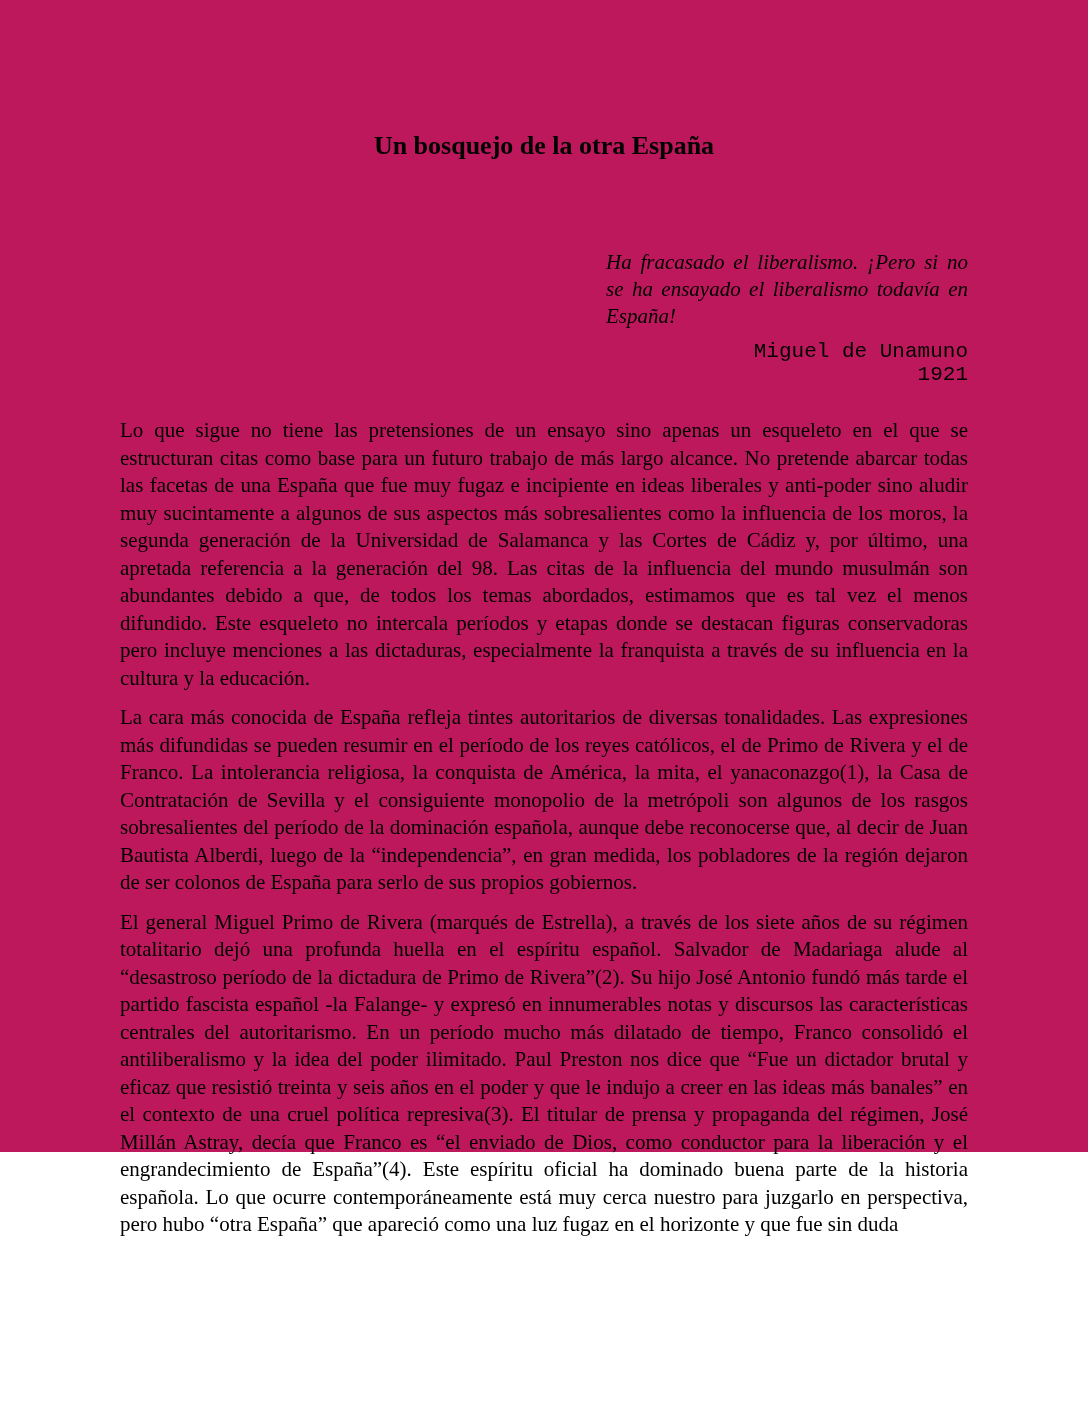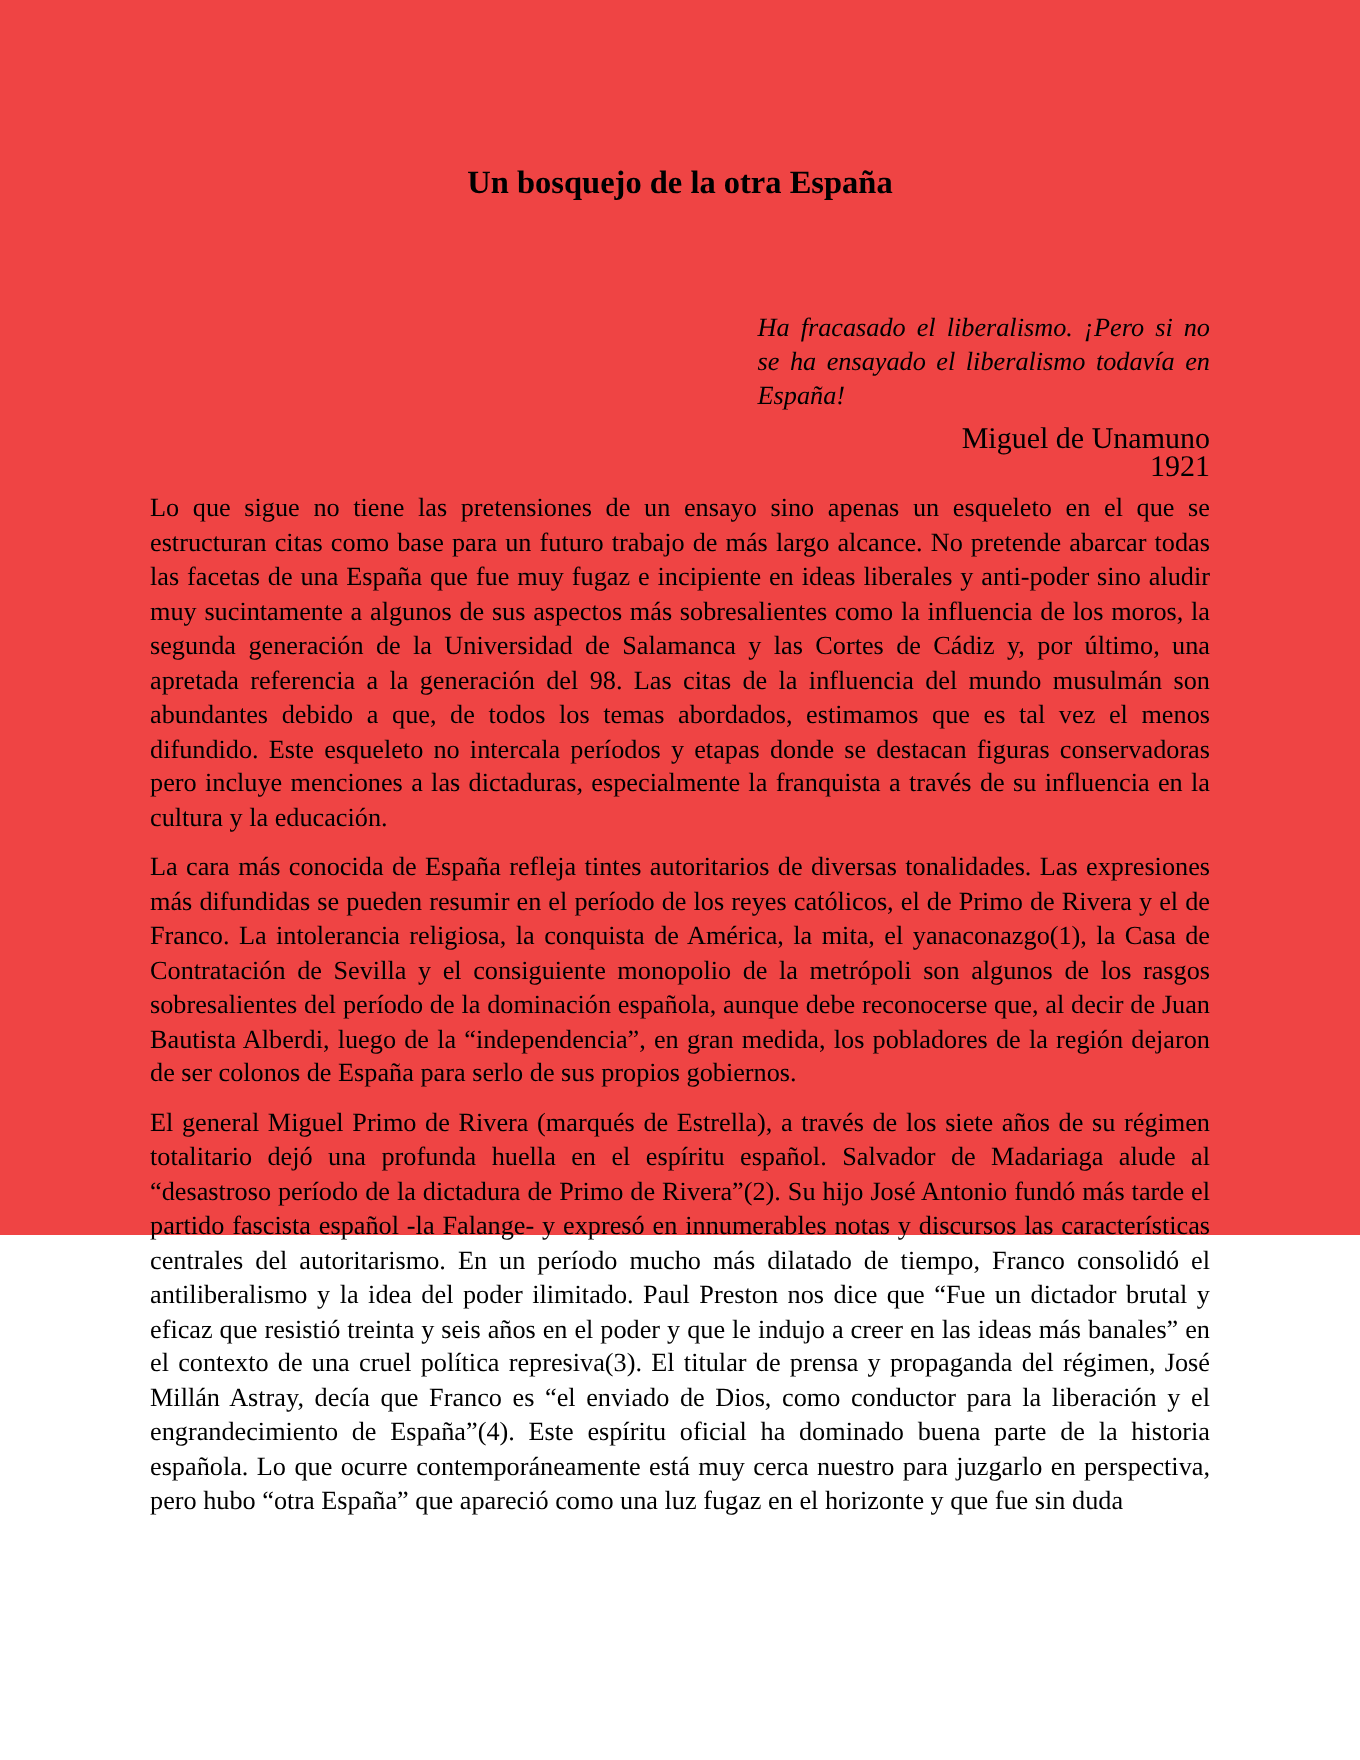--- a/index.html
+++ b/index.html
@@ -11,23 +11,23 @@
     width: 1088px;
     height: 1408px;
     overflow: hidden;
     color: #000000;
     font-family: "Liberation Serif", "DejaVu Serif", serif;
     -webkit-font-smoothing: antialiased;
   }
   .page {
     box-sizing: border-box;
     width: 1088px;
-    height: 988px;
+    height: 1152px;
     padding: 131px 120px 0 120px;
-    background: #ef4444;
+    background: #be185d;
   }
   .title {
     margin: 0;
     font-size: 26px;
     font-weight: bold;
     line-height: 30px;
     text-align: center;
   }
   .author {
     margin-top: 12px;
@@ -40,26 +40,27 @@
     margin-left: auto;
     margin-right: 0;
     width: 362px;
     font-size: 21px;
     font-style: italic;
     line-height: 27px;
     text-align: justify;
   }
   .attribution {
     margin-top: 10px;
-    font-size: 24px;
+    font-size: 21px;
     line-height: 23px;
     text-align: right;
+    font-family: Liberation Mono, monospace;
   }
   .body-text {
-    margin-top: 7px;
+    margin-top: 31px;
     font-size: 21px;
     line-height: 27.5px;
     text-align: justify;
   }
   .body-text p {
     margin: 0 0 12px 0;
     padding: 0;
   }
 </style>
 </head>

